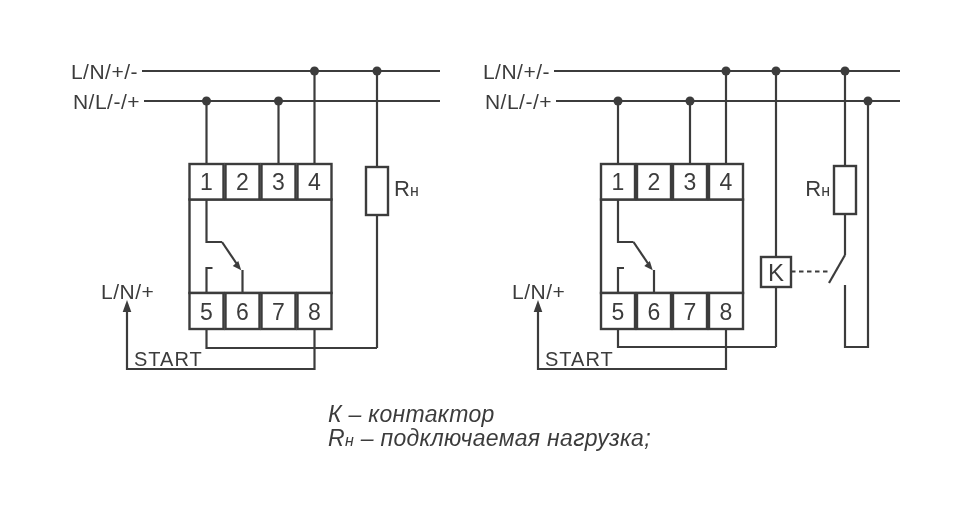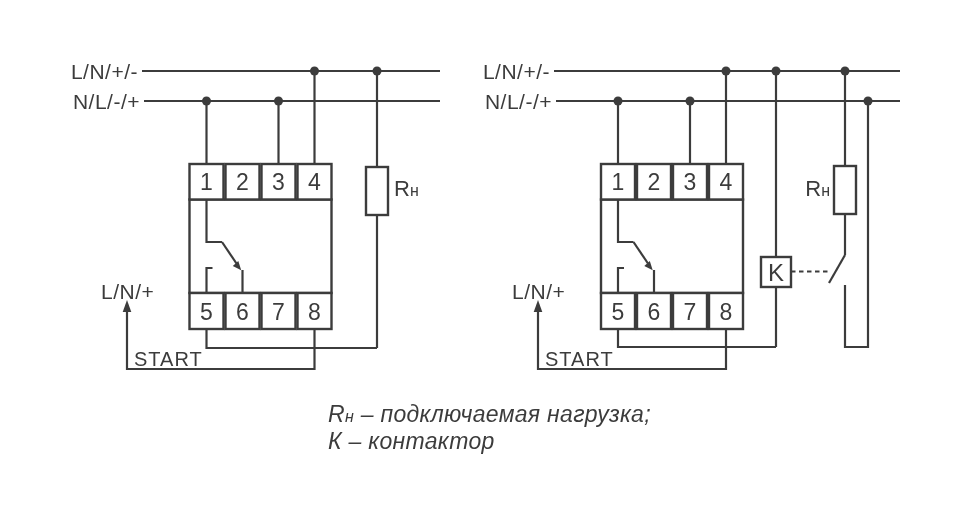--- a/index.html
+++ b/index.html
@@ -138,16 +138,16 @@
 
       <path class="w" d="M618 200 V242 H633.5"></path>
       <path class="w" d="M633.5 242 L648 263.5"></path>
       <polygon class="ah" points="652.7,270.3 644.3,265.9 649.8,261.1"></polygon>
       <path class="w" d="M654 270 V293"></path>
       <path class="w" d="M624 268 H618 V293"></path>
     </g>
   </svg>
 
   <div class="caption">
+    <div><span>К – контактор</span></div>
     <div><span class="cap-r">R</span><span class="cap-sub">н</span><span> – подключаемая нагрузка;</span></div>
-    <div><span>К – контактор</span></div>
   </div>
 </div>
 
 </body></html>

